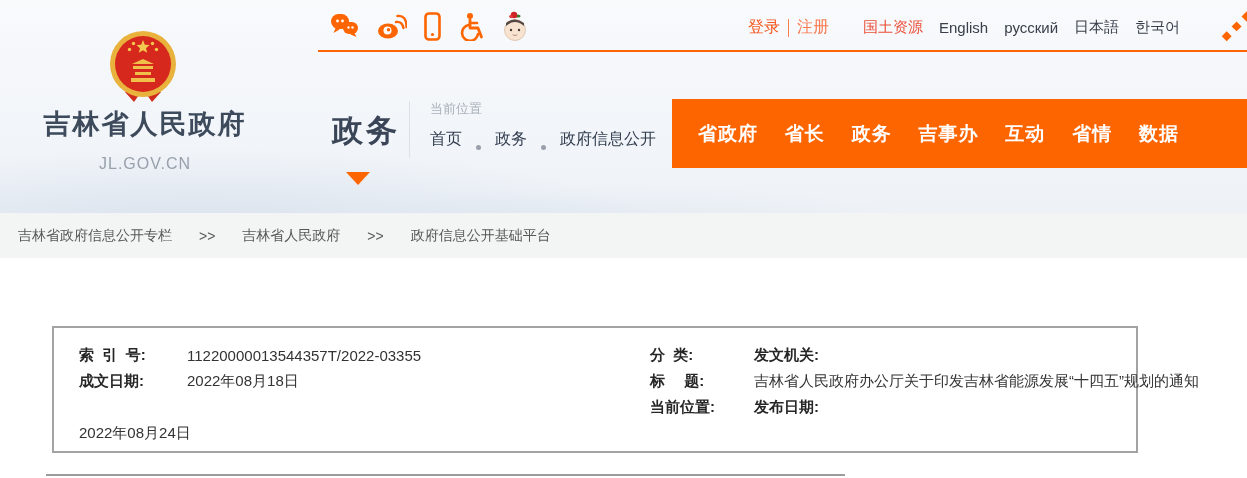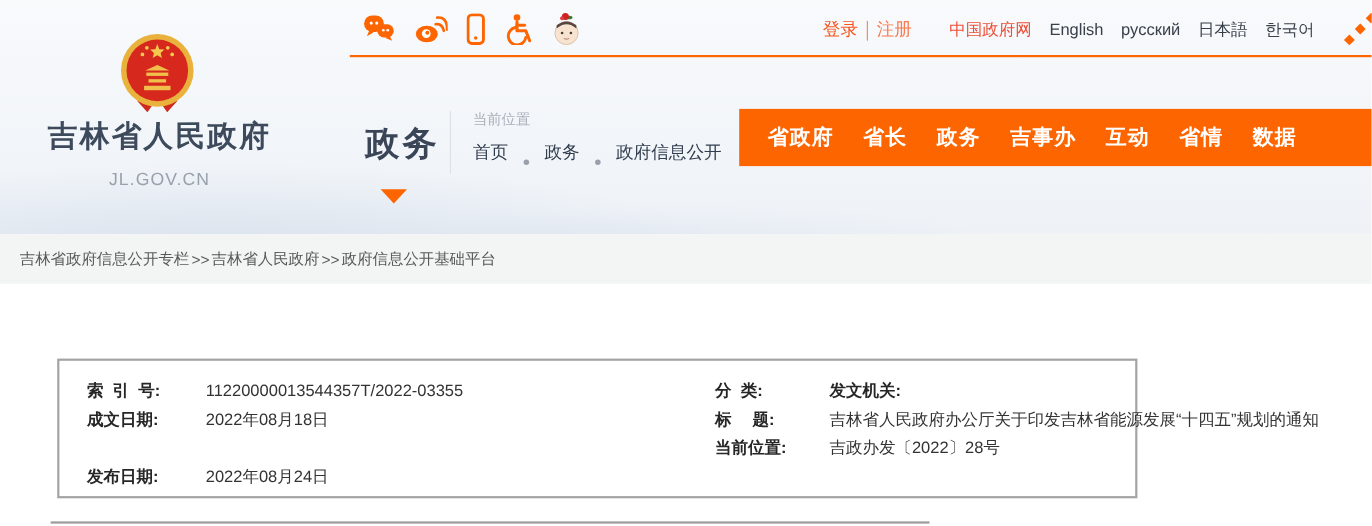--- a/index.html
+++ b/index.html
@@ -38,30 +38,30 @@
   
   .section-title { left:332px; top:110px; font-size:31px; font-weight:bold; color:#3a4657; letter-spacing:3px; }
   .section-caret { left:346px; top:172px; width:0; height:0; border-left:12px solid transparent; border-right:12px solid transparent; border-top:13px solid #fd6500; }
   .vdivider { left:409px; top:101px; width:1px; height:57px; background:#dde1e7; }
   .loc-label { left:430px; top:100px; font-size:13px; color:#a9b0ba; }
   .crumbs { left:430px; top:129px; display:flex; align-items:flex-end; gap:14px; font-size:16px; color:#313d4e; }
   .crumb { cursor:pointer; }
   .crumb-dot { width:5px; height:5px; border-radius:50%; background:#99a0ab; }
 
   
-  .main-nav { left:672px; top:99px; width:575px; height:52px; background:#fd6500; display:flex; align-items:center; justify-content:space-between; padding:0 68px 0 26px; }
+  .main-nav { left:672px; top:99px; width:575px; height:69px; background:#fd6500; display:flex; align-items:center; justify-content:space-between; padding:0 68px 0 26px; }
   .nav-item { color:#ffffff; font-weight:bold; font-size:19px; letter-spacing:1px; cursor:pointer; }
 
   
-  .path-bar { left:0; top:213px; width:1247px; height:45px; background:#f3f4f4; display:flex; align-items:center; padding-left:18px; font-size:14px; color:#585858; gap:2px; }
+  .path-bar { left:0; top:213px; width:1247px; height:45px; background:#f3f4f4; display:flex; align-items:center; padding-left:18px; font-size:14px; color:#585858; gap:27px; }
   .path-link { cursor:pointer; }
   .path-sep { color:#585858; }
 
   
-  .doc-box { left:52px; top:326px; width:982px; height:127px; border:2px solid #a3a3a3; background:#fff; }
+  .doc-box { left:52px; top:326px; width:1086px; height:127px; border:2px solid #a3a3a3; background:#fff; }
   .doc-grid { display:grid; grid-template-columns:108px 463px 104px auto; grid-auto-rows:26px; padding:14px 0 0 25px; align-items:center; }
   .doc-label { font-weight:bold; color:#262626; font-size:15px; white-space:pre; }
   .doc-value { color:#333333; font-size:15px; white-space:pre; }
 
   .bottom-rule { left:46px; top:474px; width:799px; height:2px; background:#9c9c9c; }
 </style>
 </head>
 <body>
 
 <div class="page">
@@ -135,21 +135,21 @@
         <path d="M12 25 q2 1.2 4 0" stroke="#b98e76" stroke-width="1" fill="none" stroke-linecap="round"></path>
       </svg>
     </span>
   </div>
   <div class="top-line abs"></div>
 
   <div class="top-links abs">
     <span class="login">登录</span>
     <span class="vbar"></span>
     <span class="register">注册</span>
-    <span class="lnk-red" style="margin-left:18px;">中国政府网</span>
+    <span class="lnk-red" style="margin-left:18px;">国土资源</span>
     <span class="lnk">English</span>
     <span class="lnk">русский</span>
     <span class="lnk">日本語</span>
     <span class="lnk">한국어</span>
 
   </div>
   <div class="deco-pattern abs"></div>
 
   <div class="section-title abs">政务</div>
   <div class="section-caret abs"></div>
@@ -190,20 +190,19 @@
       <span class="doc-label">发文机关:</span>
       <span class="doc-label">成文日期:</span>
       <span class="doc-value">2022年08月18日</span>
 
       <span class="doc-label">标　 题:</span>
       <span class="doc-value">吉林省人民政府办公厅关于印发吉林省能源发展“十四五”规划的通知</span>
       <span class="doc-label"></span>
       <span class="doc-value"></span>
 
       <span class="doc-label">当前位置:</span>
-      <span class="doc-value">吉政办发〔2022〕28号</span>
       <span class="doc-label">发布日期:</span>
       <span class="doc-value">2022年08月24日</span>
     </div>
   </div>
 
   <div class="bottom-rule abs"></div>
 </div>
 
 </body></html>

